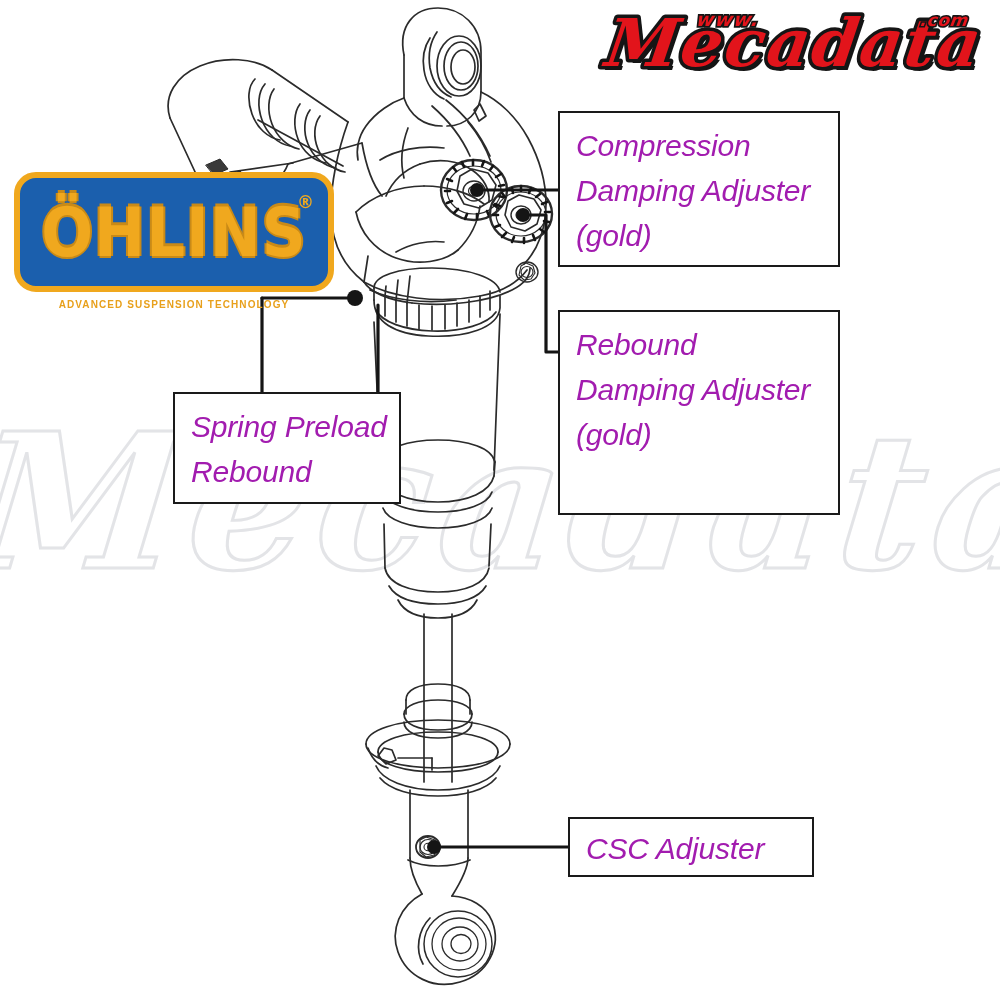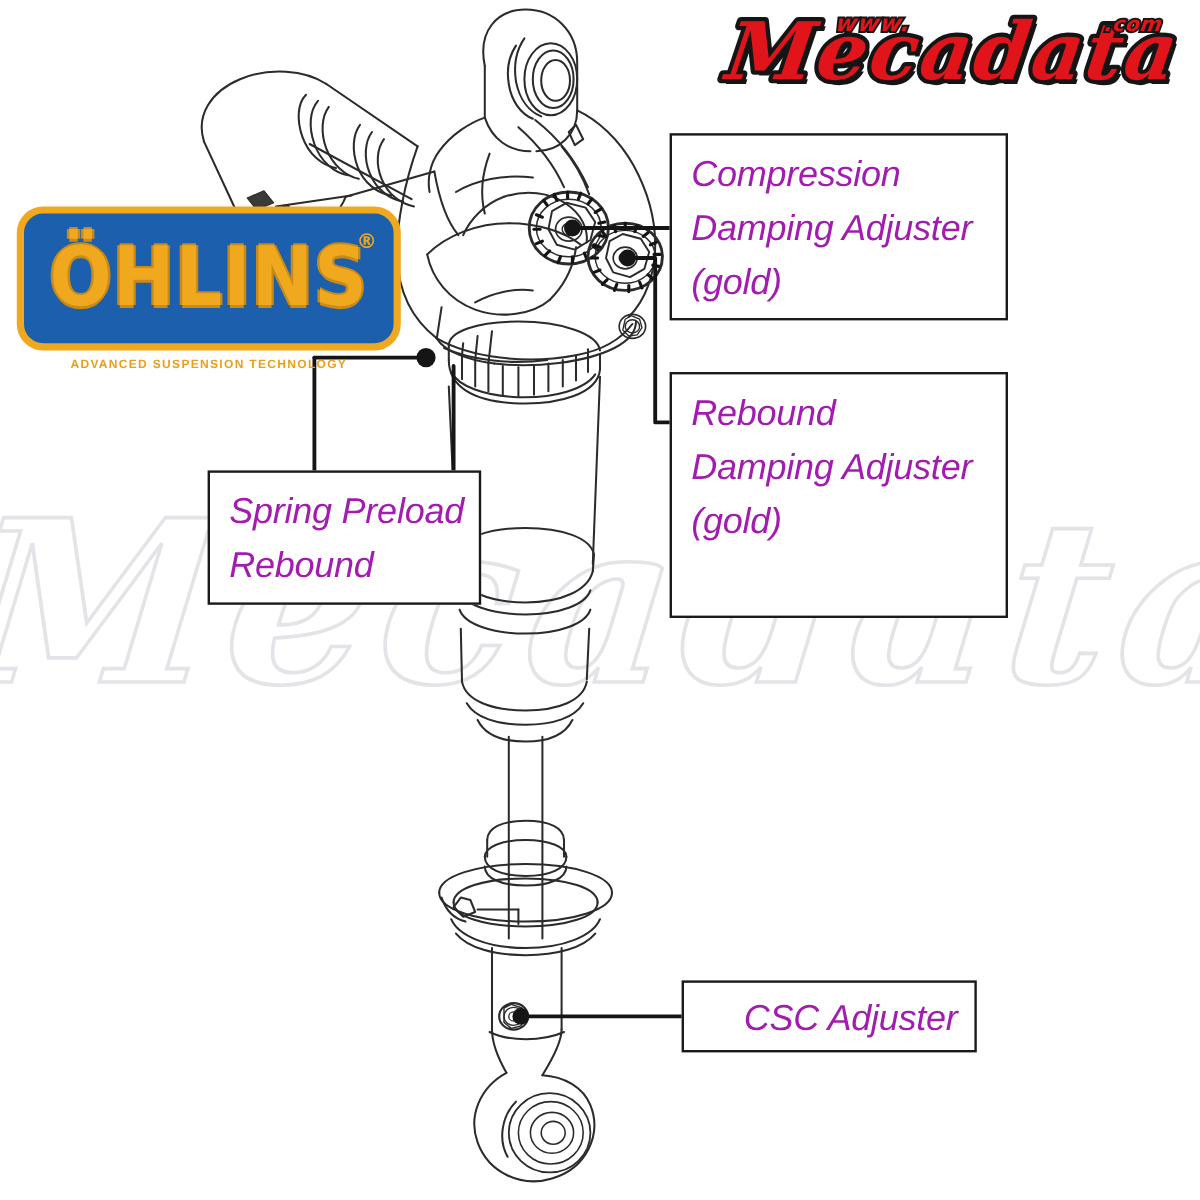--- a/index.html
+++ b/index.html
@@ -107,21 +107,21 @@
     line-height: 1.50;
     color: #a21caf;
     letter-spacing: -0.2px;
   }
   .callout .ln { display: block; white-space: nowrap; }
 
   #callout-compression { left: 558px; top: 111px;  width: 282px; height: 156px; }
   #callout-rebound     { left: 558px; top: 310px;  width: 282px; height: 205px; }
   #callout-preload     { left: 173px; top: 392px;  width: 228px; height: 112px; }
   #callout-csc         { left: 568px; top: 817px;  width: 246px; height: 60px;
-                         display: flex; align-items: center; justify-content: flex-end; }
+                         display: flex; align-items: center; }
   #callout-csc .ln { font-size: 30px; }
 </style>
 </head>
 <body>
 
 <div id="page">
 
   <svg class="watermark" viewBox="0 0 1000 200">
     <defs>
       <g id="wm-script">

